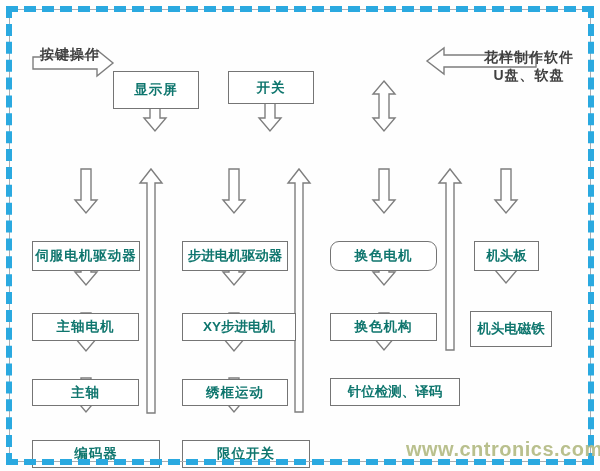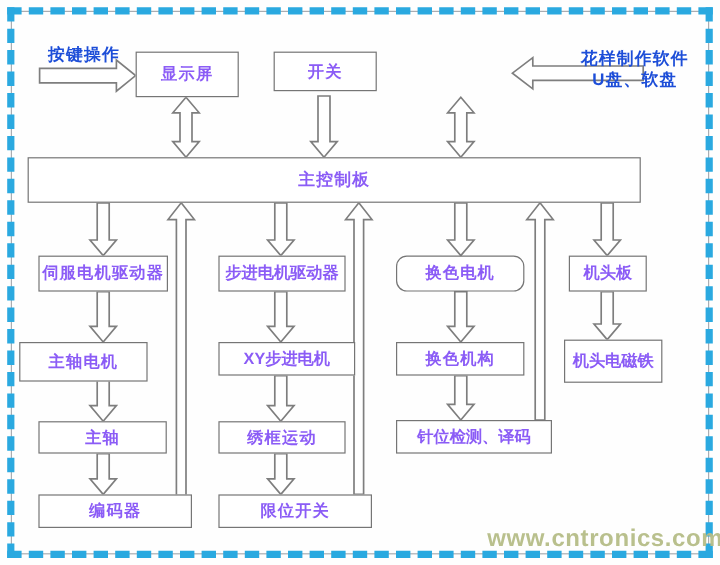--- a/index.html
+++ b/index.html
@@ -15,27 +15,28 @@
   }
   .frame-gray {
     position:absolute; left:9px; top:9px; right:9px; bottom:9px;
     border:1px solid #a9adb2; z-index:4; pointer-events:none;
   }
   svg.wires { position:absolute; left:0; top:0; z-index:1; }
   .node {
     position:absolute; box-sizing:border-box;
     border:1.5px solid #757575; background:#ffffff;
     display:flex; align-items:center; justify-content:center;
-    font-size:13.5px; font-weight:bold; color:#8b5cf6;
-    z-index:2; letter-spacing:1px; white-space:nowrap;
+    font-size:13.5px; font-weight:bold; color:#0f766e;
+    z-index:2; letter-spacing:1px; white-space:nowrap;margin-top:28px;
   }
   .annot {
     position:absolute; z-index:2; font-size:14px; font-weight:bold;
-    color:#1d4ed8; letter-spacing:1px; line-height:18px; text-align:center;
+    color:#404040; letter-spacing:1px; line-height:18px; text-align:center;
     white-space:nowrap;
+    margin-top:9px;
   }
   .watermark {
     position:absolute; left:406px; top:438px; z-index:6;
     font-size:20px; font-weight:bold; color:#b6bd88; opacity:0.95;
     letter-spacing:0.5px;
   }
   polygon { fill:#ffffff; stroke:#7e7e7e; stroke-width:1.4; }
 </style>
 </head>
 <body>
@@ -76,24 +77,23 @@
 
   <div class="annot" style="left:40px; top:36px;">按键操作</div>
   <div class="annot" style="left:468px; top:39px; width:122px;">
     <span>花样制作软件</span><br>
     <span>U盘、软盘</span>
   </div>
 
   <div class="node" style="left:113px; top:43px; width:86px; height:38px;">显示屏</div>
   <div class="node" style="left:228px; top:43px; width:86px; height:33px;">开关</div>
 
-  <div class="node" style="left:23px; top:131px; width:511px; height:38px; font-size:14px;">主控制板</div>
 
   <div class="node" style="left:32px; top:213px; width:108px; height:30px;">伺服电机驱动器</div>
-  <div class="node" style="left:16px; top:285px; width:107px; height:33px;font-family:Liberation Serif, serif;">主轴电机</div>
+  <div class="node" style="left:32px; top:285px; width:107px; height:28px;font-family:Liberation Serif, serif;">主轴电机</div>
   <div class="node" style="left:32px; top:351px; width:107px; height:27px;">主轴</div>
   <div class="node" style="left:32px; top:412px; width:128px; height:28px;">编码器</div>
 
   <div class="node" style="left:182px; top:213px; width:106px; height:30px; letter-spacing:0;">步进电机驱动器</div>
   <div class="node" style="left:182px; top:285px; width:114px; height:28px; letter-spacing:0;">XY步进电机</div>
   <div class="node" style="left:182px; top:351px; width:106px; height:27px;">绣框运动</div>
   <div class="node" style="left:182px; top:412px; width:128px; height:28px;">限位开关</div>
 
   <div class="node" style="left:330px; top:213px; width:107px; height:30px;border-radius:9px;">换色电机</div>
   <div class="node" style="left:330px; top:285px; width:107px; height:28px;font-family:Liberation Serif, serif;">换色机构</div>

